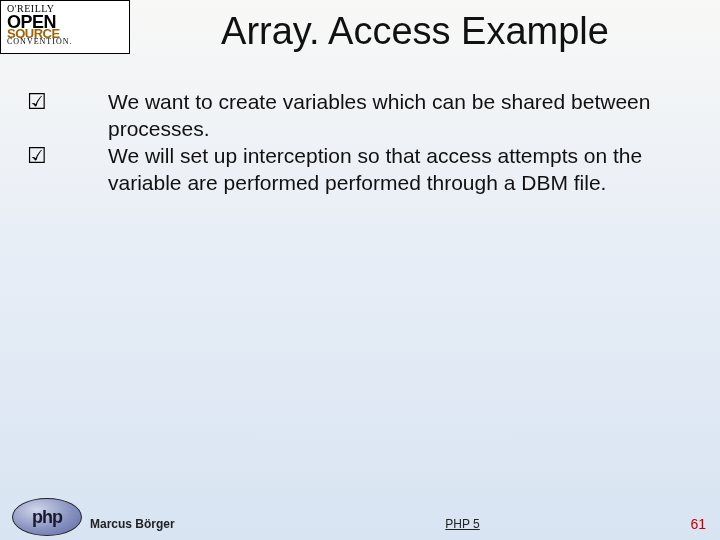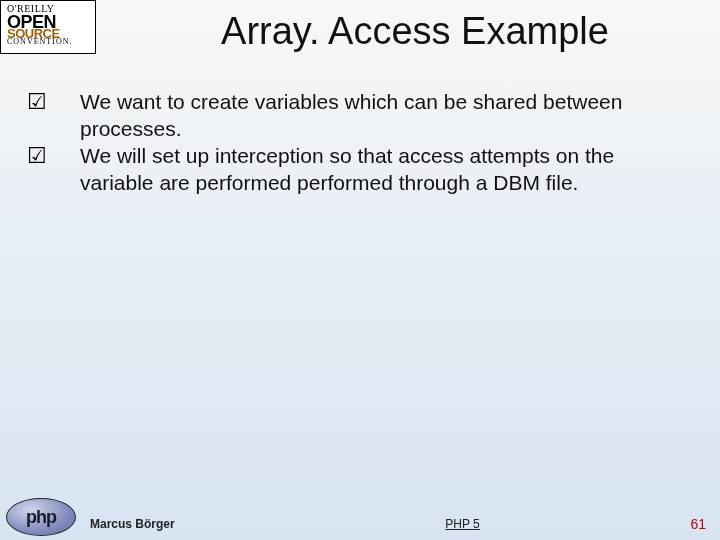--- a/index.html
+++ b/index.html
@@ -8,21 +8,21 @@
     width: 720px;
     height: 540px;
     background: linear-gradient(to bottom, #f8f8f6 0%, #e8eef6 45%, #d8e4f2 100%);
     position: relative;
     font-family: Verdana, Geneva, sans-serif;
   }
   .logo-osc {
     position: absolute;
     top: 0;
     left: 0;
-    width: 96px;
+    width: 130px;
     height: 54px;
     background: #ffffff;
     border: 1px solid #000;
     padding: 3px 6px;
     line-height: 1;
   }
   .logo-osc .oreilly {
     font-family: Georgia, 'Times New Roman', serif;
     font-size: 10px;
     letter-spacing: 0.5px;
@@ -84,37 +84,38 @@
     color: #000;
     text-align: left;
     padding-left: 5px;
   }
   .bullet-text {
     flex: 1;
     font-size: 21px;
     line-height: 27px;
     color: #111;
     font-family: Verdana, Geneva, sans-serif;
+    margin-left: 28px;
   }
   .footer {
     position: absolute;
     bottom: 8px;
     left: 90px;
     right: 14px;
     display: flex;
     align-items: center;
     font-size: 12px;
     color: #222;
   }
   .footer-left { flex: 0 0 auto; font-weight: bold; }
   .footer-center { flex: 1; text-align: center; padding-left: 60px; text-decoration: underline; }
   .footer-right { flex: 0 0 auto; color: #c40000; font-size: 14px; }
   .php-logo {
     position: absolute;
-    left: 6px;
+    left: 12px;
     bottom: 4px;
     width: 70px;
     height: 38px;
   }
   .php-ellipse {
     width: 70px;
     height: 38px;
     border-radius: 50%;
     background: radial-gradient(ellipse at 35% 30%, #cfd6ea 0%, #8892bf 55%, #5a6aa8 100%);
     border: 1px solid #222;

